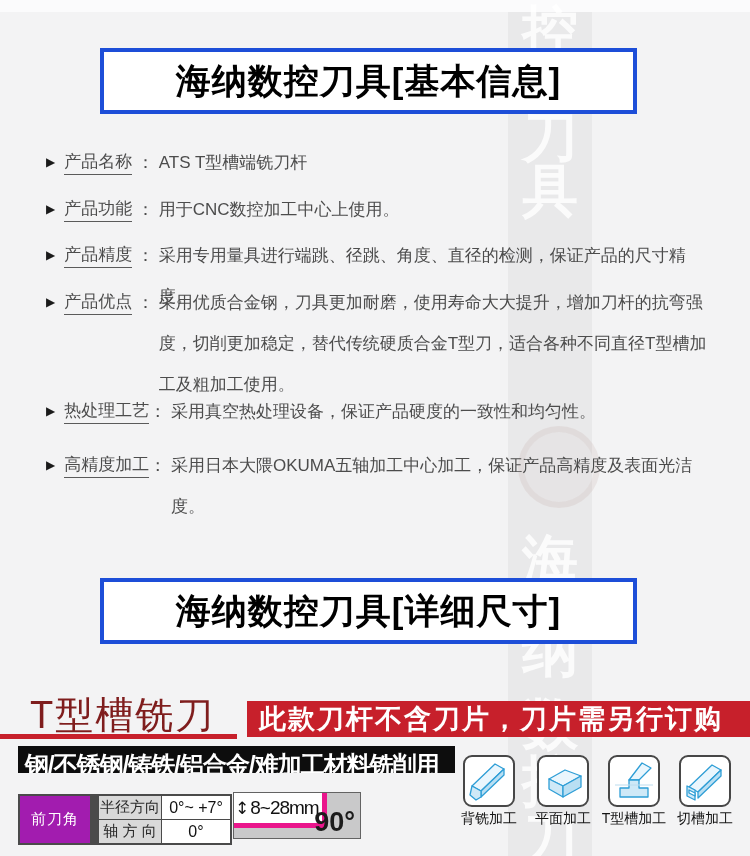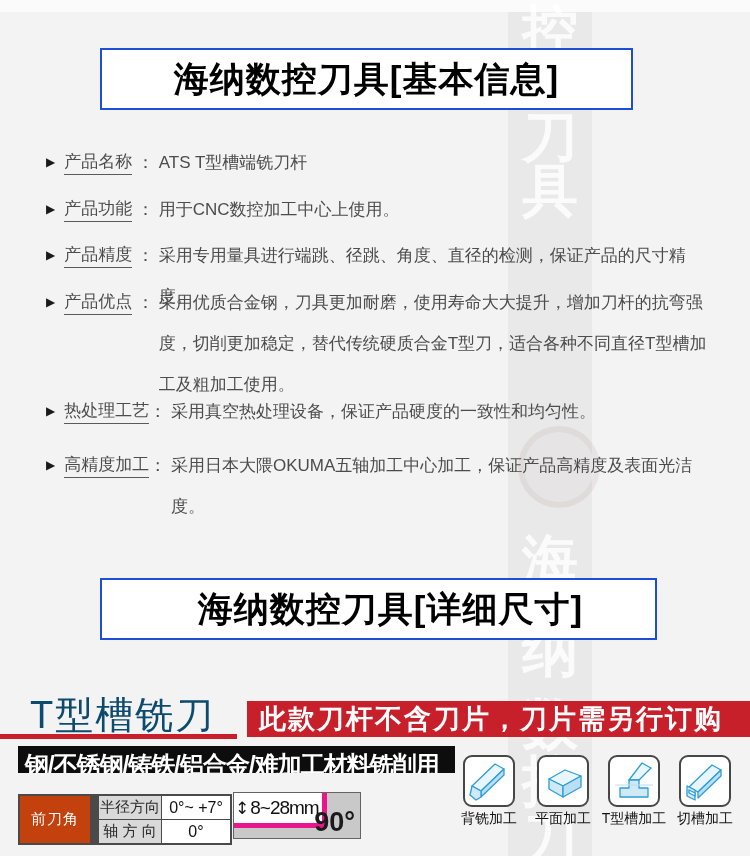--- a/index.html
+++ b/index.html
@@ -16,61 +16,61 @@
     color:rgba(255,255,255,0.82);
     font-family:"DejaVu Sans","Liberation Sans",sans-serif;
   }
   .stamp {
     position:absolute; left:518px; top:426px; width:70px; height:70px;
     border-radius:50%; border:6px solid rgba(160,115,105,0.07);
     background:rgba(175,140,130,0.05);
   }
   .title-box {
     position:absolute; left:100px; width:529px; height:58px;
-    border:2px solid #1d4ed8; background:#ffffff;
+    border:4px solid #1d4ed8; background:#ffffff;
     display:flex; align-items:center; justify-content:center;
     font-size:35px; font-weight:bold; color:#000; letter-spacing:1px;
   }
   .title-box.first  { top:48px; }
-  .title-box.second { top:578px;padding-left:24px; }
+  .title-box.second { top:578px; }
 
   .bullet-row {
     position:absolute; left:46px; width:672px;
     display:flex; align-items:flex-start;
     color:#4c4c4c; font-size:17px; line-height:41px;
   }
   .tri { flex:0 0 auto; font-size:12px; line-height:41px; margin-right:9px; color:#1a1a1a; }
   .blabel { flex:0 0 auto; border-bottom:1px solid #5a5a5a; line-height:24px; margin-top:8px; white-space:pre; }
   .bcolon { flex:0 0 auto; white-space:pre; }
   .btext  { flex:1 1 auto; }
 
   .product-heading {
     position:absolute; left:30px; top:690px;
-    font-size:38px; color:#0c4a6e; letter-spacing:2px;
+    font-size:38px; color:#7f1d1d; letter-spacing:2px;
   }
   .heading-underline { position:absolute; left:0; top:734px; width:237px; height:5px; background:#c7202b; }
   .notice-banner {
     position:absolute; left:247px; top:701px; width:503px; height:36px;
     background:#c7202b; color:#fff; font-weight:bold; font-size:27px;
     line-height:37px; padding-left:12px; letter-spacing:2px;
     box-sizing:border-box; white-space:nowrap; overflow:hidden;
   }
   .materials-banner {
     position:absolute; left:18px; top:746px; width:437px; height:27px;
     background:#0d0d0d; color:#fff; font-weight:bold; font-size:24px;
     line-height:38px; padding-left:7px; letter-spacing:-1px;
     box-sizing:border-box; white-space:nowrap; overflow:hidden;
   }
   .spec-table {
     position:absolute; left:18px; top:794px;
     display:grid; grid-template-columns:70px 70px 68px; grid-template-rows:23px 23px;
     border:2px solid #4a4a4a; background:#4a4a4a; grid-gap:1px;
   }
   .spec-table .cell { display:flex; align-items:center; justify-content:center; }
-  .rake  { grid-row:1 / 3; background:#c2410c; color:#fff; font-size:15px; letter-spacing:1px; }
+  .rake  { grid-row:1 / 3; background:#a21caf; color:#fff; font-size:15px; letter-spacing:1px; }
   .tname { background:#d9d9d9; color:#2a2a2a; font-size:15px; white-space:pre;margin-left:8px; }
   .tval  { background:#ffffff; color:#111; font-size:16px; }
 
   .dia-box {
     position:absolute; left:233px; top:792px; width:128px; height:47px;
     background:#c9c9ca; border:1px solid #636363; box-sizing:border-box;
   }
   .dia-inner {
     position:absolute; left:0; top:0; width:88px; height:30px; background:#fff;
     border-right:5px solid #ea168c; border-bottom:5px solid #ea168c;

